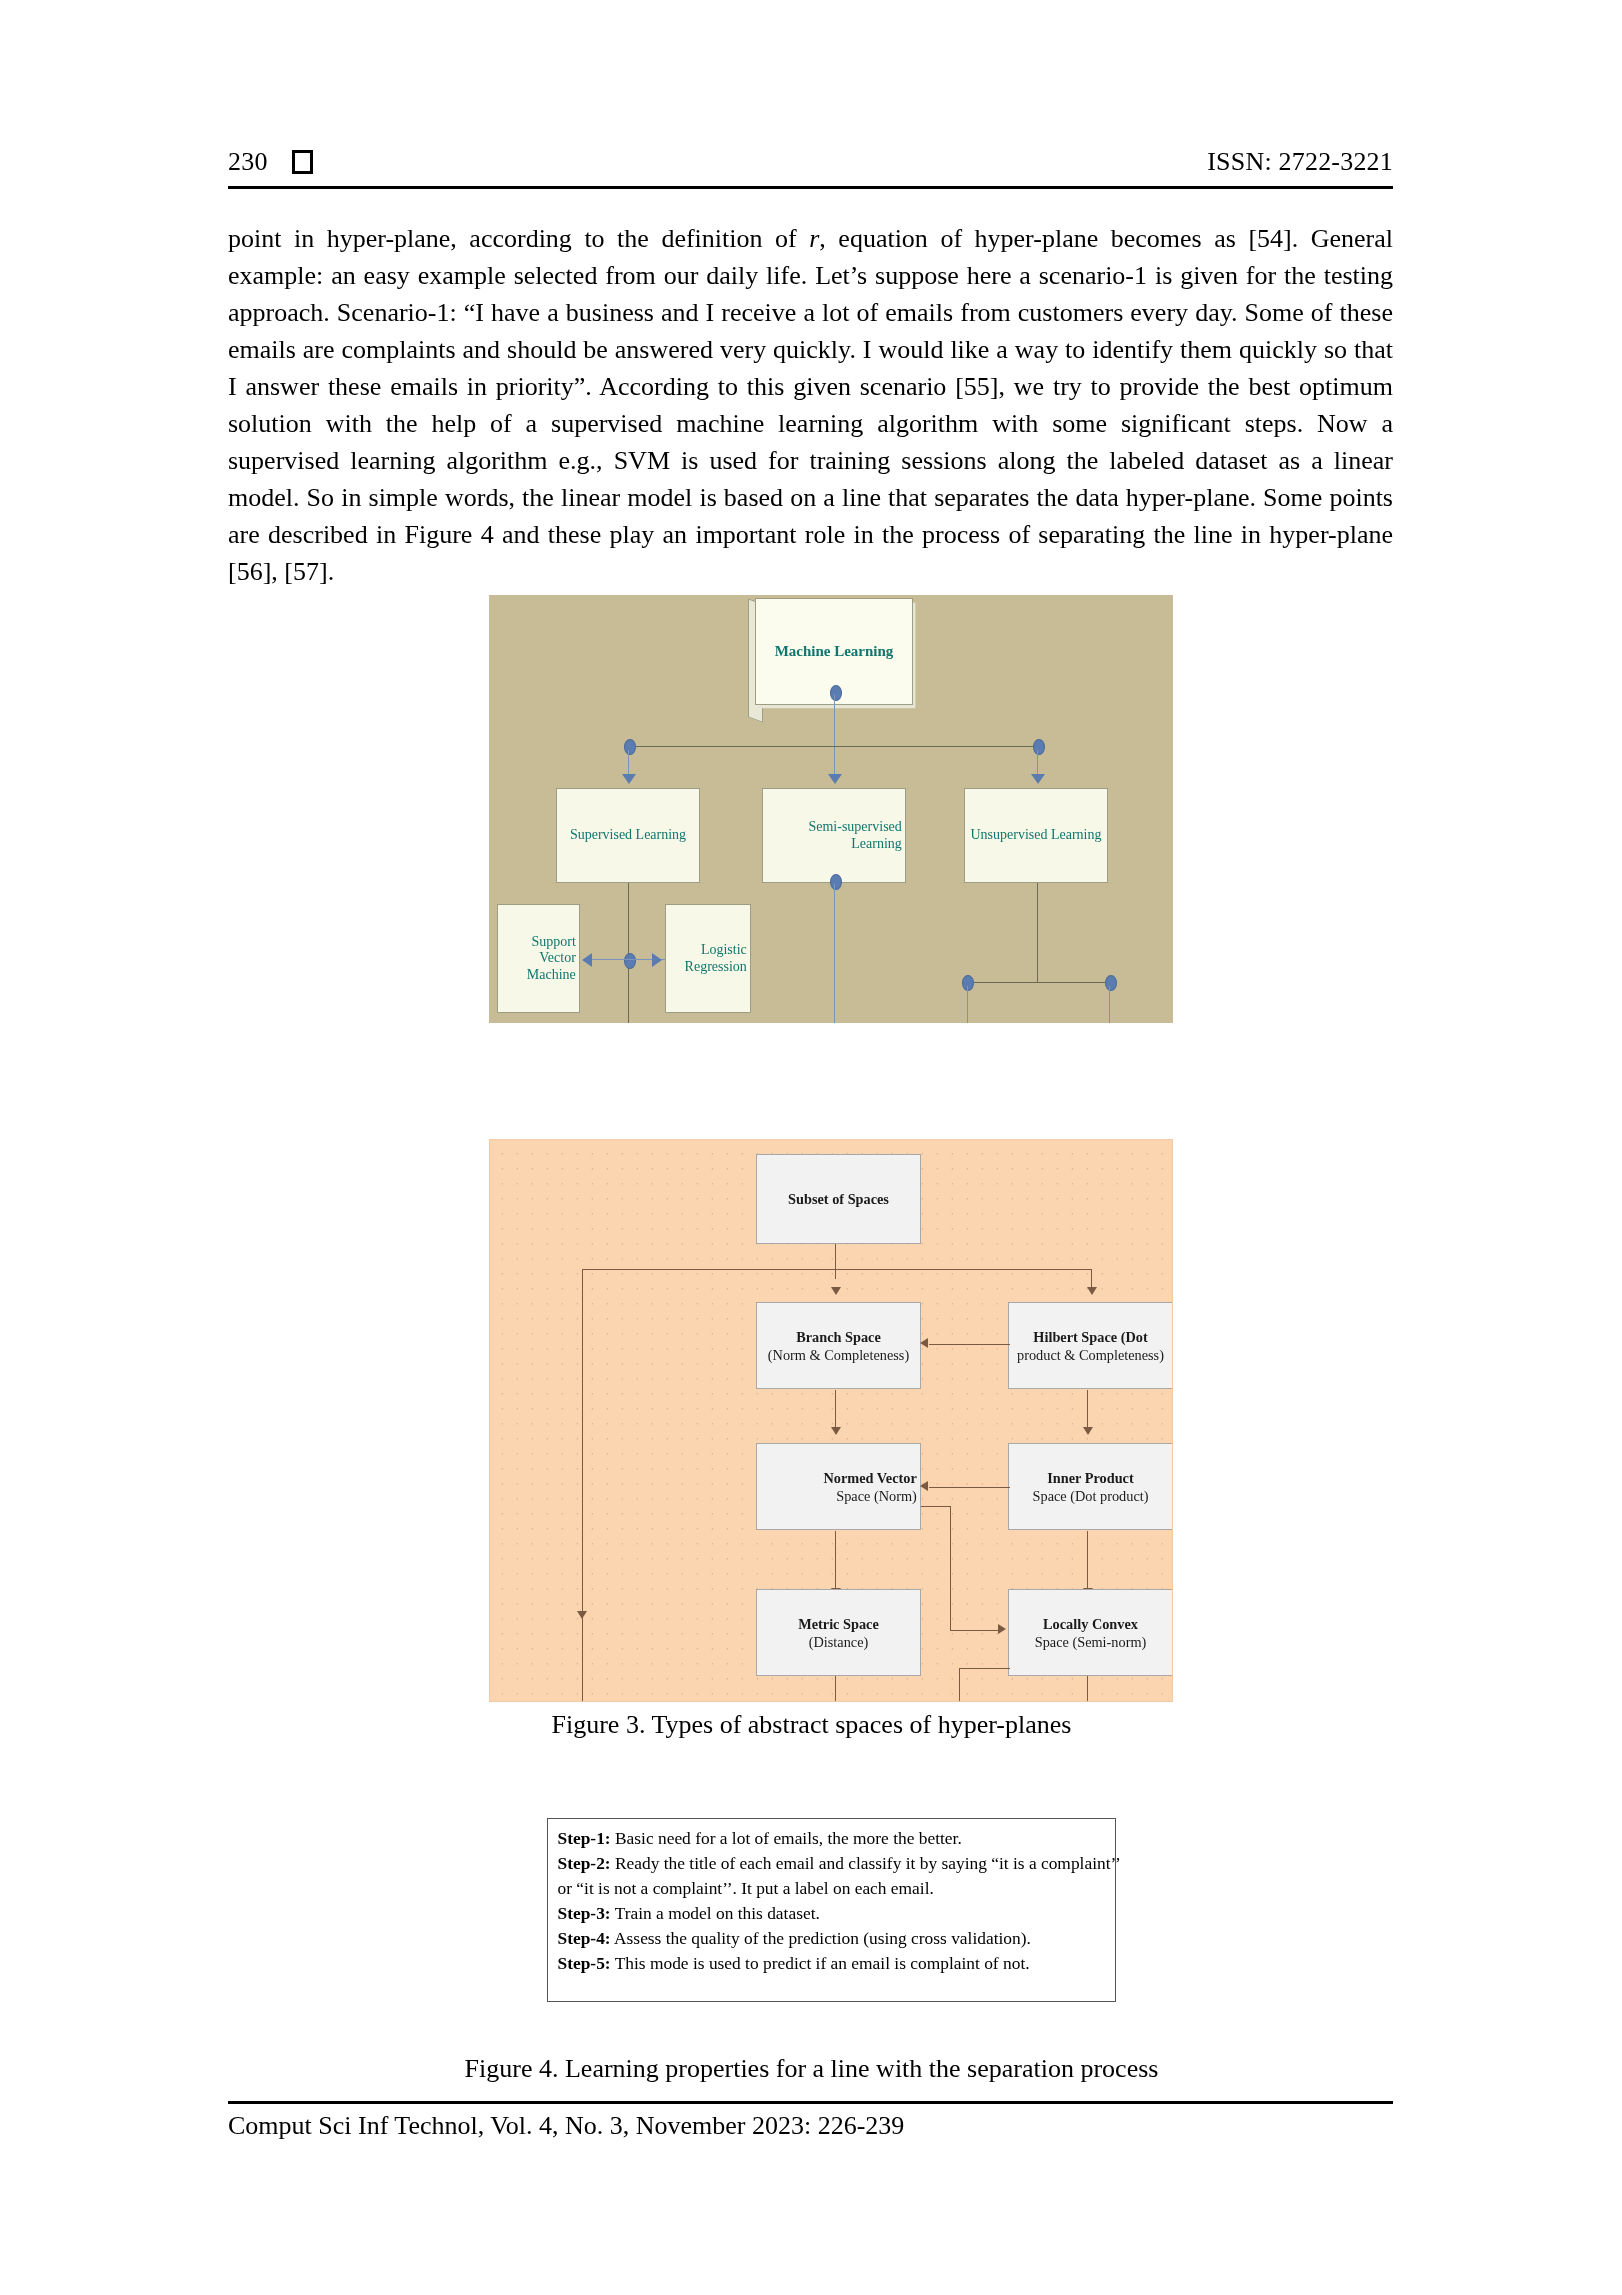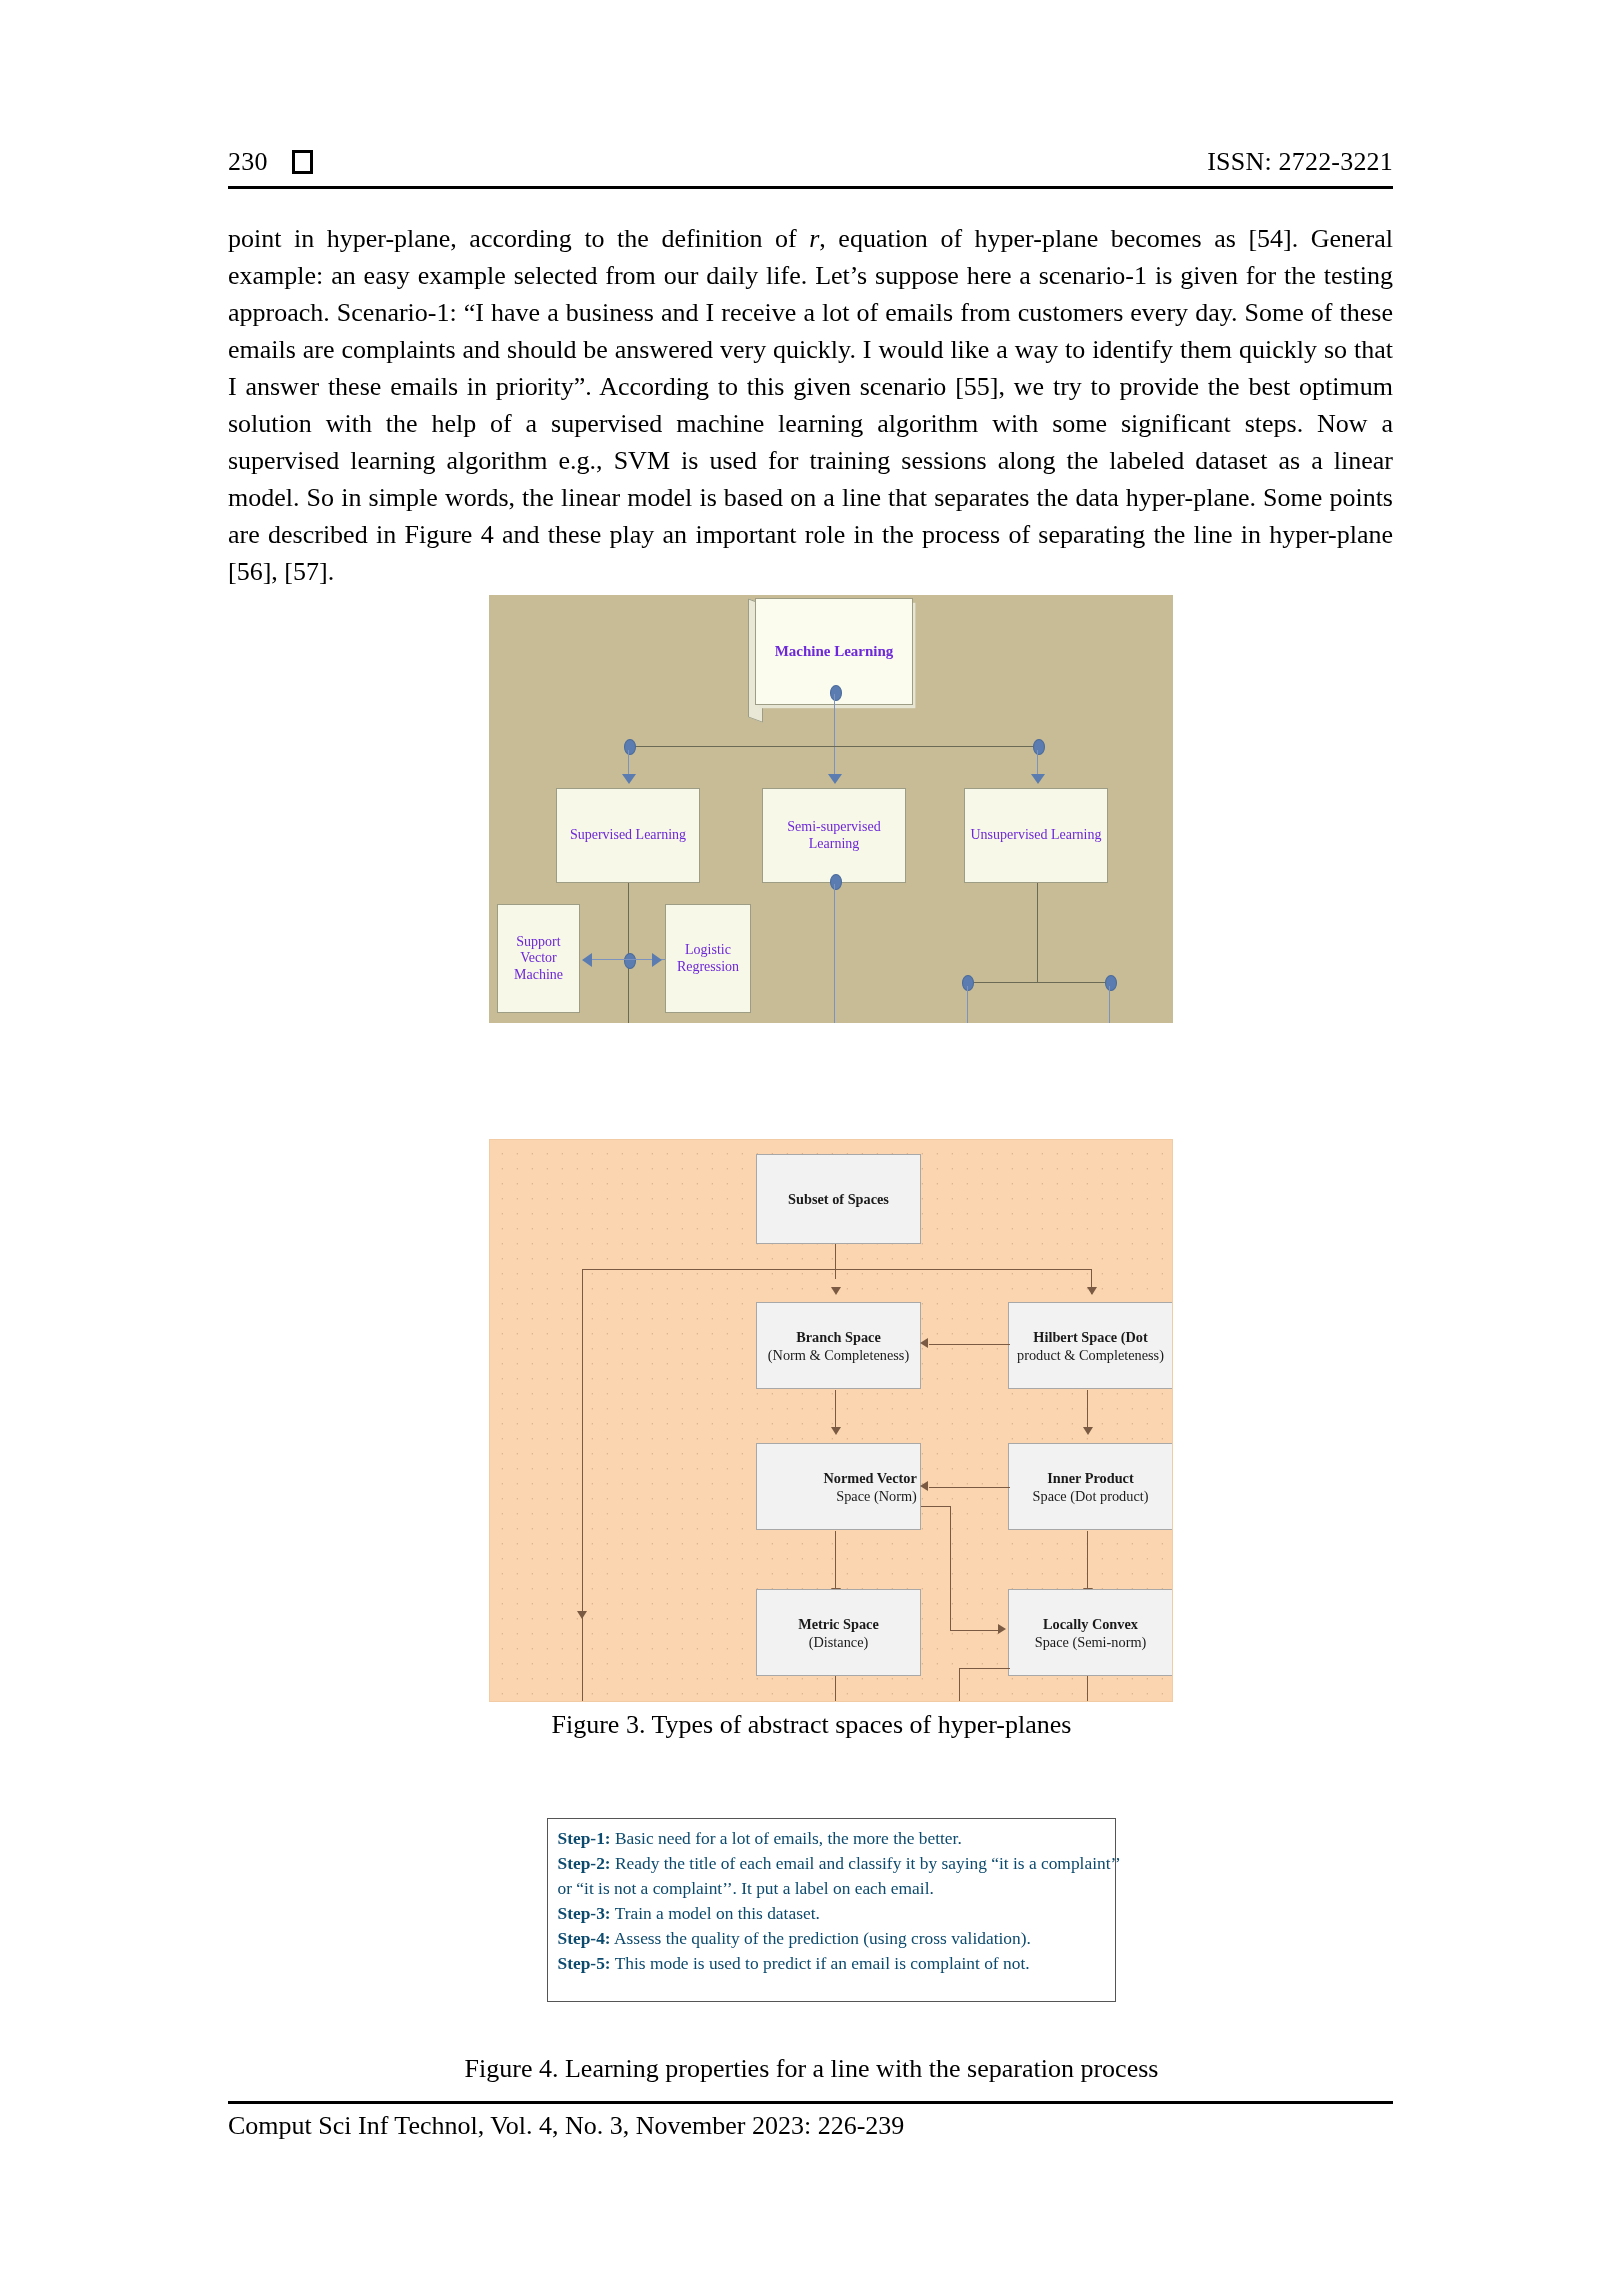--- a/index.html
+++ b/index.html
@@ -46,23 +46,23 @@
     position:absolute; left:489px; top:595px;
     width:684px; height:428px;
     background:#c7bc96;
     overflow:hidden;
   }
   #fig2 .nodebox {
     position:absolute;
     background:#f8f8e8;
     border:1.2px solid #9d9d86;
     display:flex; align-items:center; justify-content:center;
-    text-align:center;
+    text-align:right;
     font-size:14px; line-height:16.6px;
-    color:#6d28d9;
+    color:#0f766e;
     box-sizing:border-box;
     padding:1.6px 3.2px;
   }
   #fig2 .root {
     background:#fbfbee;
     border:1.2px solid #9d9d86;
     font-weight:bold;
     font-size:15px;
     box-shadow:3.2px 4px 0 -0.8px #e7e6d4;
   }
@@ -121,21 +121,21 @@
     position:absolute; left:547px; top:1818px;
     width:569px; height:184px;
     border:1.6px solid #555;
     background:#fff;
     box-sizing:border-box;
     padding:7.1px 9.5px 4.8px 9.5px;
   }
   #fig4 .step-line {
     font-size:17.4px; line-height:25px;
     white-space:nowrap;
-    color:#0c4a6e;
+    color:#000000;
   }
   #fig4 .step-line b { font-weight:bold; }
 
   
   .rule-bot {
     position:absolute; left:228px; top:2101px; width:1165px; height:0;
     border-top:3.2px solid #000;
   }
   .footer {
     position:absolute; left:228px; top:2111px;

